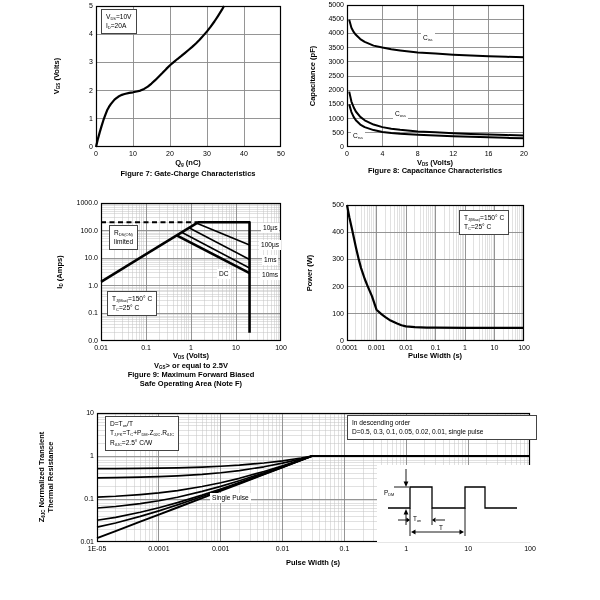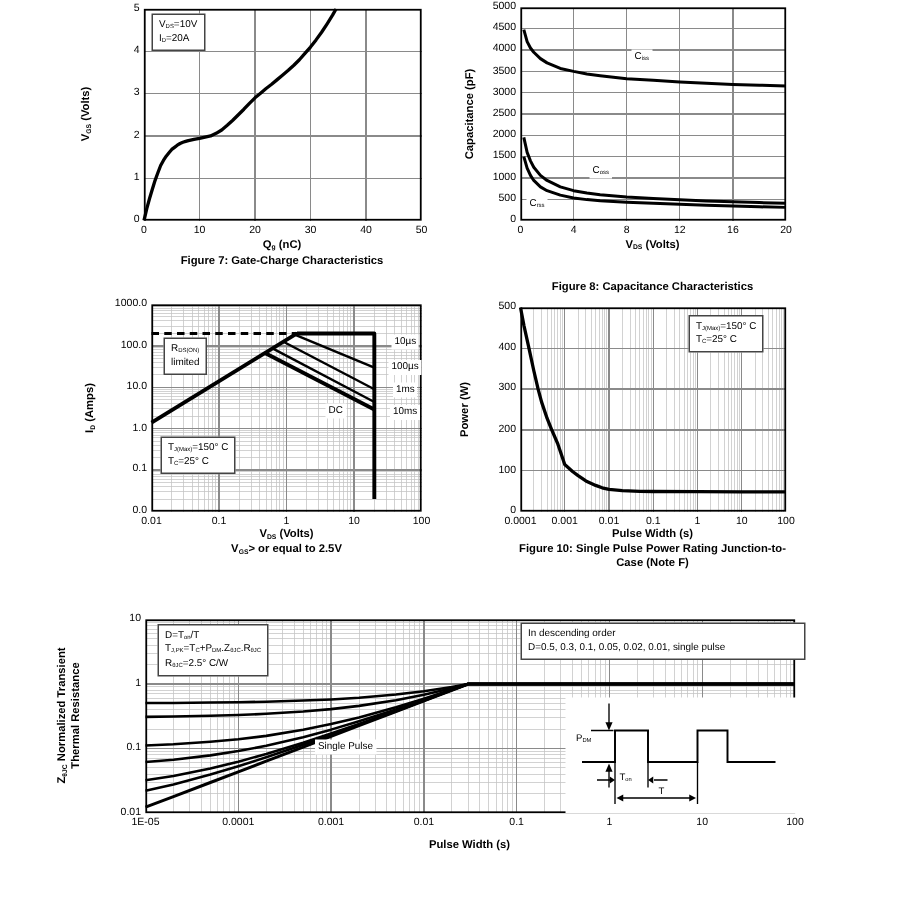--- a/index.html
+++ b/index.html
@@ -56,21 +56,21 @@
       <div class="tick yt" style="left: 53px; top: 86.6px;">2</div>
       <div class="tick yt" style="left: 53px; top: 58.4px;">3</div>
       <div class="tick yt" style="left: 53px; top: 30.2px;">4</div>
       <div class="tick yt" style="left: 53px; top: 2px;">5</div>
       <div class="anno box" style="left: 61px; top: 9px;">V<sub>DS</sub>=10V<br>I<sub>D</sub>=20A</div>
     </figure>
 
   <figure class="fig" style="left:300px;top:0px;width:260px;height:195px;">
     <div class="ylab" style="left:13px;top:76px;">Capacitance (pF)</div>
     <div class="xlab" style="left:135px;top:158px;">V<sub>DS</sub> (Volts)</div>
-    <div class="capt" style="left:135px;top:186px;">Figure 8: Capacitance Characteristics</div>
+    <div class="capt" style="left:135px;top:166px;">Figure 8: Capacitance Characteristics</div>
   <svg width="177" height="142" viewBox="0 0 177 142" style="left: 47px; top: 5px;">
         <g></g>
         <g>
           <line x1="35.4" y1="0" x2="35.4" y2="142" stroke="#8a8a8a" stroke-width="0.9" shape-rendering="crispEdges"></line>
           <line x1="70.8" y1="0" x2="70.8" y2="142" stroke="#8a8a8a" stroke-width="0.9" shape-rendering="crispEdges"></line>
           <line x1="106.2" y1="0" x2="106.2" y2="142" stroke="#8a8a8a" stroke-width="0.9" shape-rendering="crispEdges"></line>
           <line x1="141.6" y1="0" x2="141.6" y2="142" stroke="#8a8a8a" stroke-width="0.9" shape-rendering="crispEdges"></line>
           <line x1="0" y1="127.8" x2="177" y2="127.8" stroke="#8a8a8a" stroke-width="0.9" shape-rendering="crispEdges"></line>
           <line x1="0" y1="113.6" x2="177" y2="113.6" stroke="#8a8a8a" stroke-width="0.9" shape-rendering="crispEdges"></line>
           <line x1="0" y1="99.4" x2="177" y2="99.4" stroke="#8a8a8a" stroke-width="0.9" shape-rendering="crispEdges"></line>
@@ -107,20 +107,21 @@
       <div class="tick yt" style="left: 44px; top: 1px;">5000</div>
       <div class="anno" style="left: 121px; top: 33px;">C<sub>iss</sub></div>
       <div class="anno" style="left: 93px; top: 109px;">C<sub>oss</sub></div>
       <div class="anno" style="left: 51px; top: 131px;">C<sub>rss</sub></div>
     </figure>
 
   <figure class="fig" style="left:40px;top:195px;width:260px;height:200px;">
     <div class="ylab" style="left:20px;top:77px;">I<sub>D</sub> (Amps)</div>
     <div class="xlab" style="left:151px;top:156px;">V<sub>DS</sub> (Volts)</div>
     <div class="notecap" style="left:151px;top:166px;">V<sub>GS</sub>&gt; or equal to 2.5V</div>
+    <div class="capt" style="left:151px;top:175px;">Figure 9: Maximum Forward Biased<br>Safe Operating Area (Note F)</div>
   <svg width="180" height="138" viewBox="0 0 180 138" style="left: 61px; top: 8px;">
         <g>
           <line x1="13.546349804879156" y1="0" x2="13.546349804879156" y2="138" stroke="#c3c3c3" stroke-width="0.5" shape-rendering="crispEdges"></line>
           <line x1="21.470456462384806" y1="0" x2="21.470456462384806" y2="138" stroke="#c3c3c3" stroke-width="0.5" shape-rendering="crispEdges"></line>
           <line x1="27.092699609758313" y1="0" x2="27.092699609758313" y2="138" stroke="#c3c3c3" stroke-width="0.5" shape-rendering="crispEdges"></line>
           <line x1="31.453650195120844" y1="0" x2="31.453650195120844" y2="138" stroke="#c3c3c3" stroke-width="0.5" shape-rendering="crispEdges"></line>
           <line x1="35.016806267263966" y1="0" x2="35.016806267263966" y2="138" stroke="#c3c3c3" stroke-width="0.5" shape-rendering="crispEdges"></line>
           <line x1="38.02941180064156" y1="0" x2="38.02941180064156" y2="138" stroke="#c3c3c3" stroke-width="0.5" shape-rendering="crispEdges"></line>
           <line x1="40.63904941463746" y1="0" x2="40.63904941463746" y2="138" stroke="#c3c3c3" stroke-width="0.5" shape-rendering="crispEdges"></line>
           <line x1="42.94091292476961" y1="0" x2="42.94091292476961" y2="138" stroke="#c3c3c3" stroke-width="0.5" shape-rendering="crispEdges"></line>
@@ -225,21 +226,20 @@
       <div class="anno" style="left: 221px; top: 28px;">10µs</div>
       <div class="anno" style="left: 219px; top: 45px;">100µs</div>
       <div class="anno" style="left: 222px; top: 60px;">1ms</div>
       <div class="anno" style="left: 220px; top: 75px;">10ms</div>
       <div class="anno" style="left: 177px; top: 74px;">DC</div>
     </figure>
 
   <figure class="fig" style="left:300px;top:195px;width:260px;height:200px;">
     <div class="ylab" style="left:10px;top:78px;">Power (W)</div>
     <div class="xlab" style="left:135px;top:156px;">Pulse Width (s)</div>
-    <div class="capt" style="left:135px;top:166px;">Figure 10: Single Pulse Power Rating Junction-to-<br>Case (Note F)</div>
   <svg width="177" height="136" viewBox="0 0 177 136" style="left: 47px; top: 10px;">
         <g>
           <line x1="8.880384872087447" y1="0" x2="8.880384872087447" y2="136" stroke="#c3c3c3" stroke-width="0.5" shape-rendering="crispEdges"></line>
           <line x1="14.075077014230047" y1="0" x2="14.075077014230047" y2="136" stroke="#c3c3c3" stroke-width="0.5" shape-rendering="crispEdges"></line>
           <line x1="17.760769744174894" y1="0" x2="17.760769744174894" y2="136" stroke="#c3c3c3" stroke-width="0.5" shape-rendering="crispEdges"></line>
           <line x1="20.619615127912553" y1="0" x2="20.619615127912553" y2="136" stroke="#c3c3c3" stroke-width="0.5" shape-rendering="crispEdges"></line>
           <line x1="22.955461886317494" y1="0" x2="22.955461886317494" y2="136" stroke="#c3c3c3" stroke-width="0.5" shape-rendering="crispEdges"></line>
           <line x1="24.93039218042058" y1="0" x2="24.93039218042058" y2="136" stroke="#c3c3c3" stroke-width="0.5" shape-rendering="crispEdges"></line>
           <line x1="26.64115461626234" y1="0" x2="26.64115461626234" y2="136" stroke="#c3c3c3" stroke-width="0.5" shape-rendering="crispEdges"></line>
           <line x1="28.15015402846008" y1="0" x2="28.15015402846008" y2="136" stroke="#c3c3c3" stroke-width="0.5" shape-rendering="crispEdges"></line>

